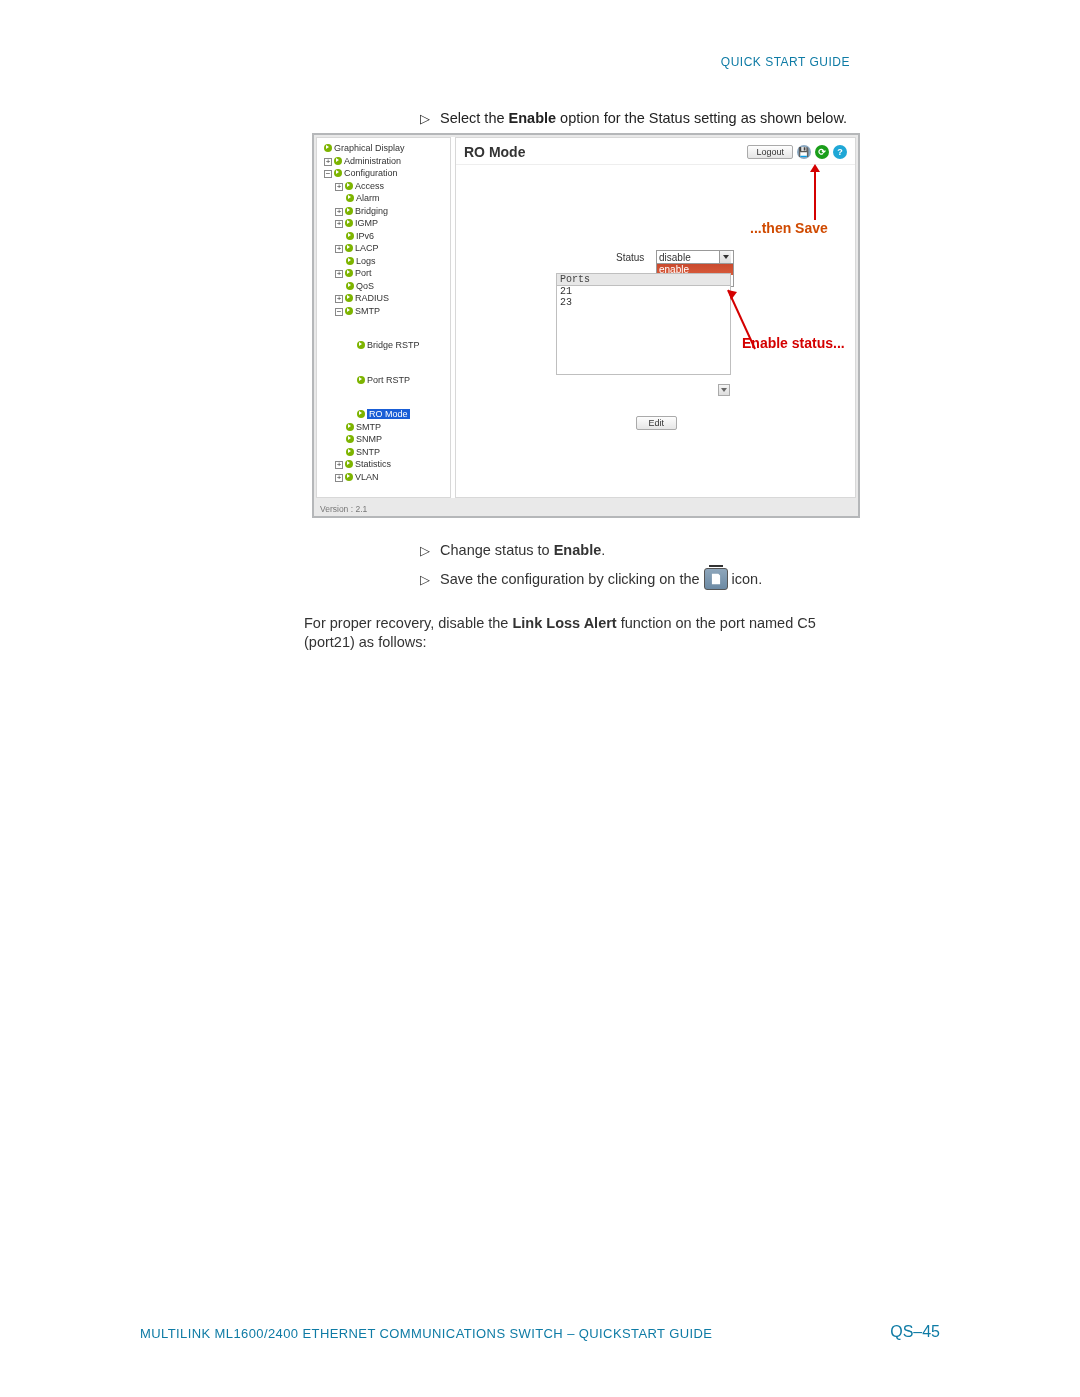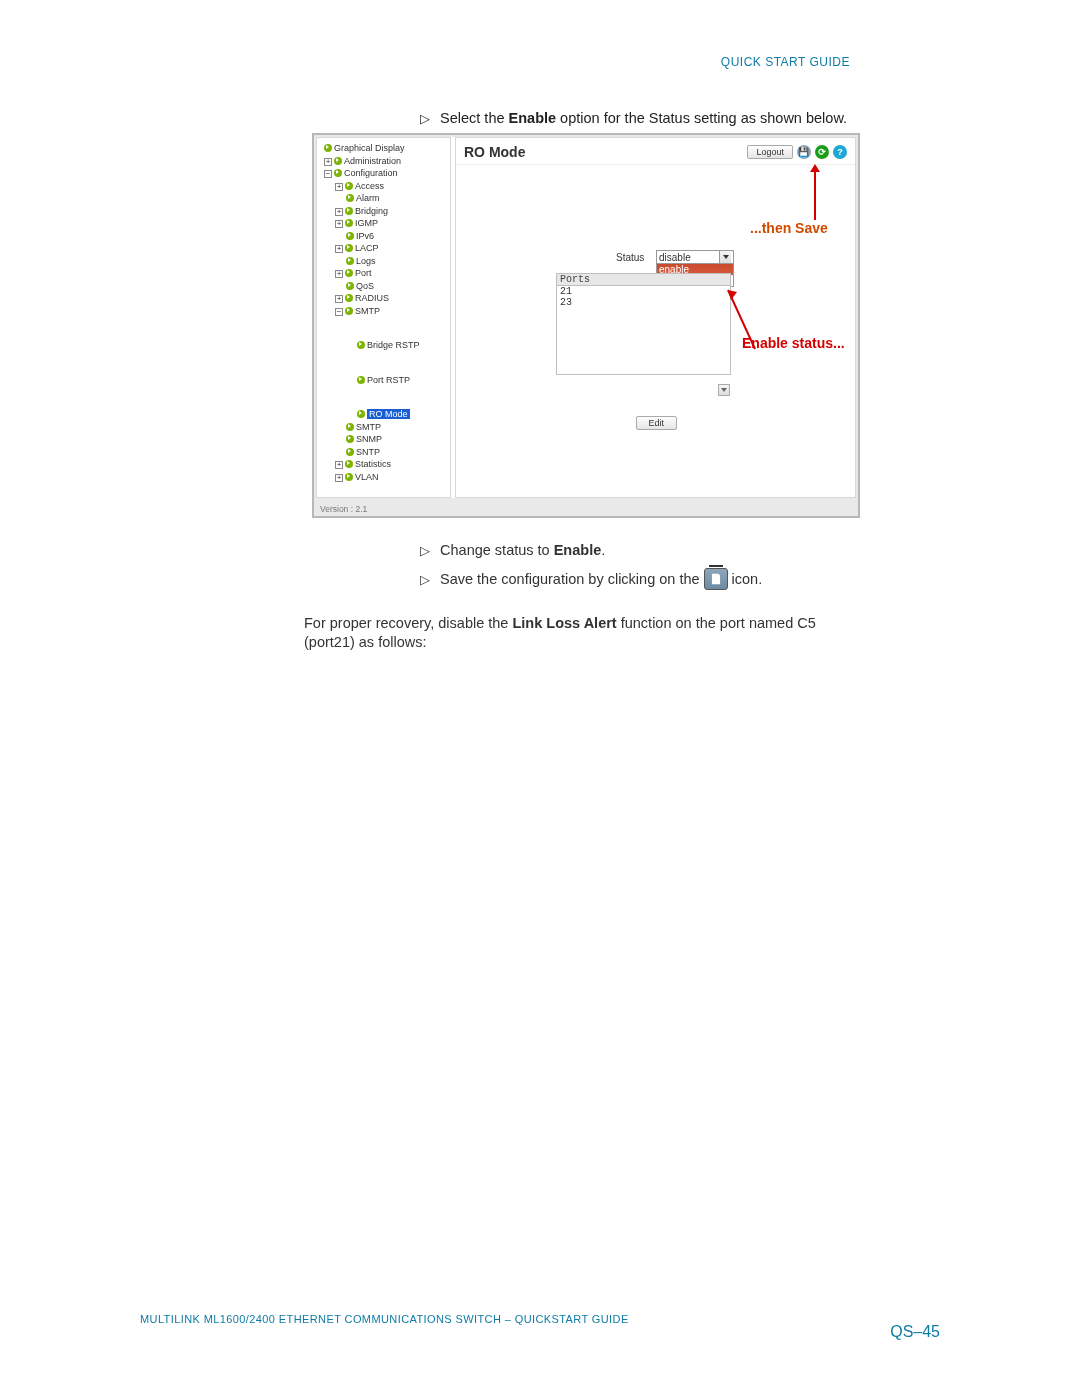--- a/index.html
+++ b/index.html
@@ -296,23 +296,23 @@
     position: absolute;
     top: 598px; left: 304px;
     width: 560px;
     font-size: 14.5px;
     line-height: 1.3;
     margin-top: 16px;
   }
 
   .footer-left {
     position: absolute;
-    bottom: 72px; left: 140px;
+    bottom: 56px; left: 140px;
     color: #0e7ba5;
-    font-size: 11px;
+    font-size: 13px;
     letter-spacing: 0.4px;
   }
   .footer-right {
     position: absolute;
     bottom: 56px; right: 140px;
     color: #0e7ba5;
     font-size: 16px;
   }
 </style>
 </head>

